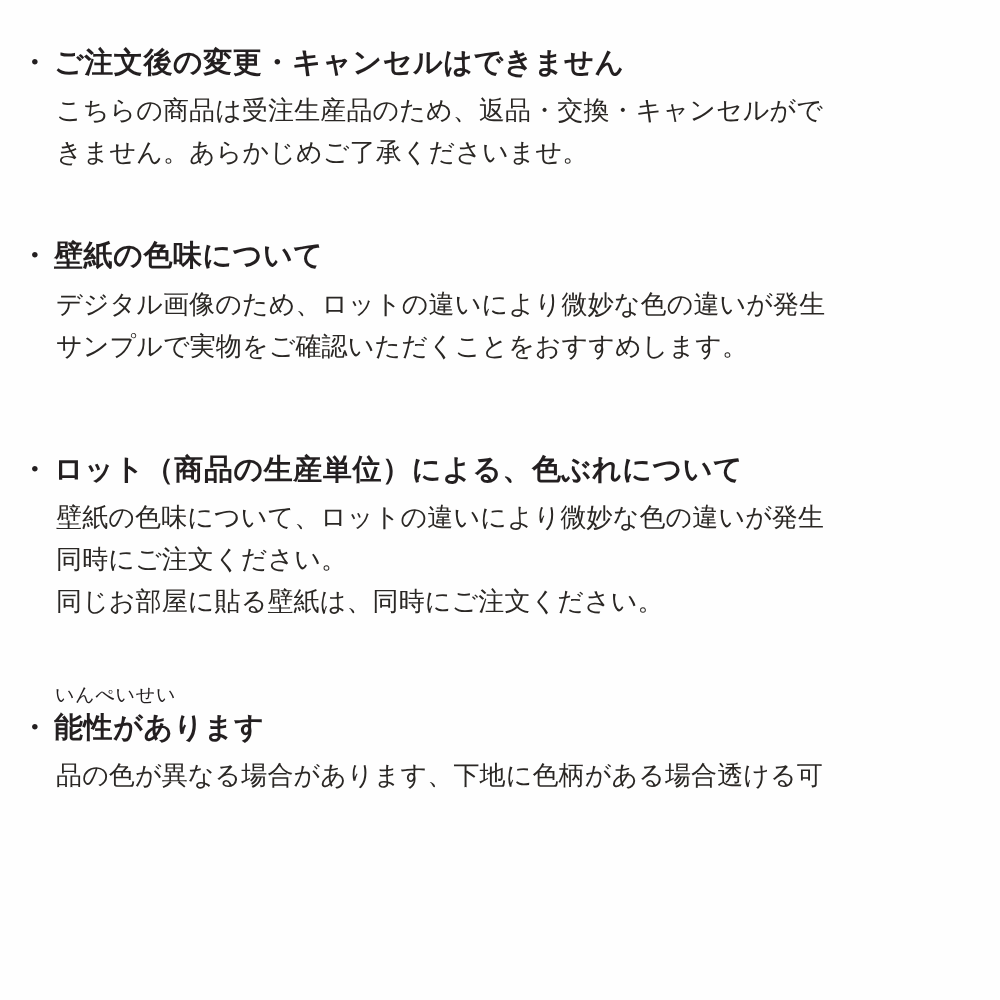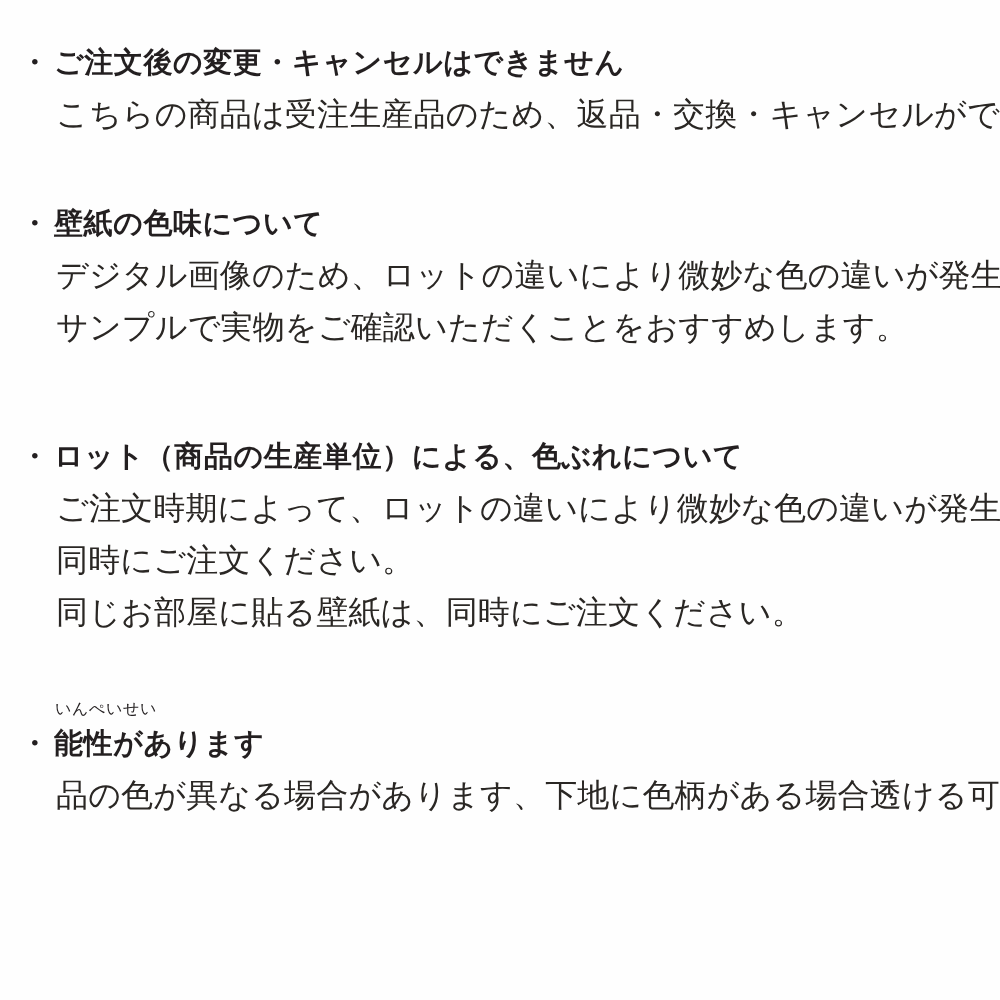--- a/index.html
+++ b/index.html
@@ -45,30 +45,30 @@
     flex: 1 1 auto;
   }
   .ruby-wrap {
     position: relative;
     display: inline-block;
   }
   .ruby {
     position: absolute;
     top: -26px;
     left: 1px;
-    font-size: 16px;
+    font-size: 19px;
     font-weight: 400;
     letter-spacing: 0.04em;
     white-space: nowrap;
     color: #231f20;
     text-align: right;
   }
   .section-body {
     margin: 9px 0 0 36px;
-    font-size: 32px;
+    font-size: 26px;
     font-weight: 400;
     line-height: 1.62;
     letter-spacing: 0.005em;
     color: #2a2724;
   }
   .section-body .line {
     display: block;
     white-space: nowrap;
   }
   .sec-1 { margin-top: 0; }
@@ -81,41 +81,42 @@
 
 <div class="page">
 
   <div class="section sec-1">
     <div class="section-heading">
       <span class="bullet">・</span>
       <span class="heading-text">ご注文後の変更・キャンセルはできません</span>
     </div>
     <div class="section-body">
       <span class="line">こちらの商品は受注生産品のため、返品・交換・キャンセルがで</span>
+      <span class="line">きません。あらかじめご了承くださいませ。</span>
     </div>
   </div>
 
   <div class="section sec-2">
     <div class="section-heading">
       <span class="bullet">・</span>
       <span class="heading-text">壁紙の色味について</span>
     </div>
     <div class="section-body">
       <span class="line">デジタル画像のため、ロットの違いにより微妙な色の違いが発生</span>
       <span class="line">サンプルで実物をご確認いただくことをおすすめします。</span>
     </div>
   </div>
 
   <div class="section sec-3">
     <div class="section-heading">
       <span class="bullet">・</span>
       <span class="heading-text">ロット（商品の生産単位）による、色ぶれについて</span>
     </div>
     <div class="section-body">
-      <span class="line">ご注文時期によって、ロットの違いにより微妙な色の違いが発生</span>
+      <span class="line">壁紙の色味について、ロットの違いにより微妙な色の違いが発生</span>
       <span class="line">同時にご注文ください。</span>
       <span class="line">同じお部屋に貼る壁紙は、同時にご注文ください。</span>
     </div>
   </div>
 
   <div class="section sec-4">
     <div class="section-heading">
       <span class="bullet">・</span>
       <span class="heading-text">
         <span class="ruby-wrap">

